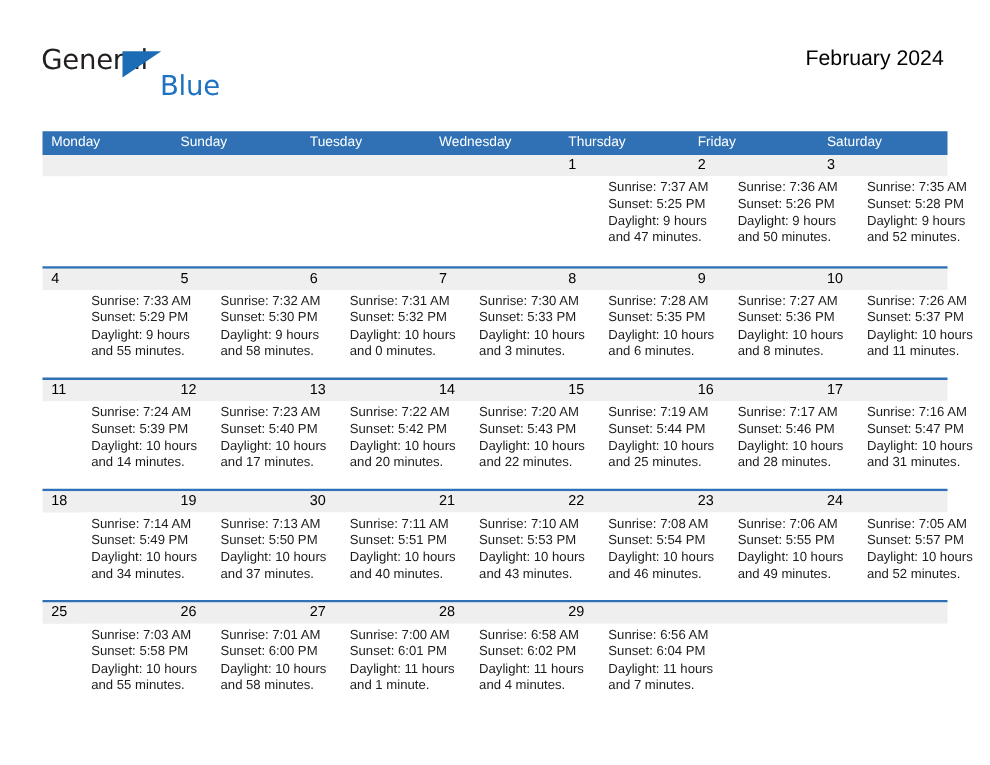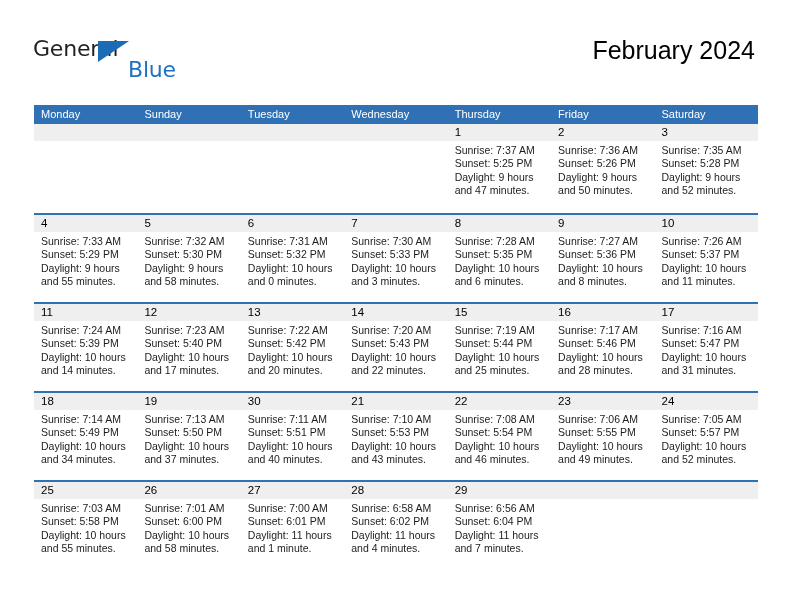--- a/index.html
+++ b/index.html
@@ -66,21 +66,21 @@
     width: 0;
     height: 0;
     border-left: 31px solid #1b6cb5;
     border-bottom: 21px solid transparent;
   }
 
   .title {
     position: absolute;
     right: 37px;
     top: 38px;
-    font-size: 25px;
+    font-size: 17px;
     color: #000000;
     text-align: right;
     line-height: 1;
     white-space: nowrap;
   }
   .subtitle {
     position: absolute;
     right: 37px;
     top: 79px;
     font-size: 13.5px;
@@ -137,20 +137,21 @@
     line-height: 17px;
     padding-left: 7px;
     box-sizing: border-box;
     color: #000000;
   }
   .week-body {
     display: flex;
     width: 100%;
     height: 70px;
     background: #ffffff;
+    margin-left: 32px;
   }
   .body-cell {
     flex: 1 1 0;
     padding: 3px 6px 0 7px;
     box-sizing: border-box;
     font-size: 10.5px;
     line-height: 13.4px;
     color: #1c1c1c;
   }
   .body-cell .ln {

